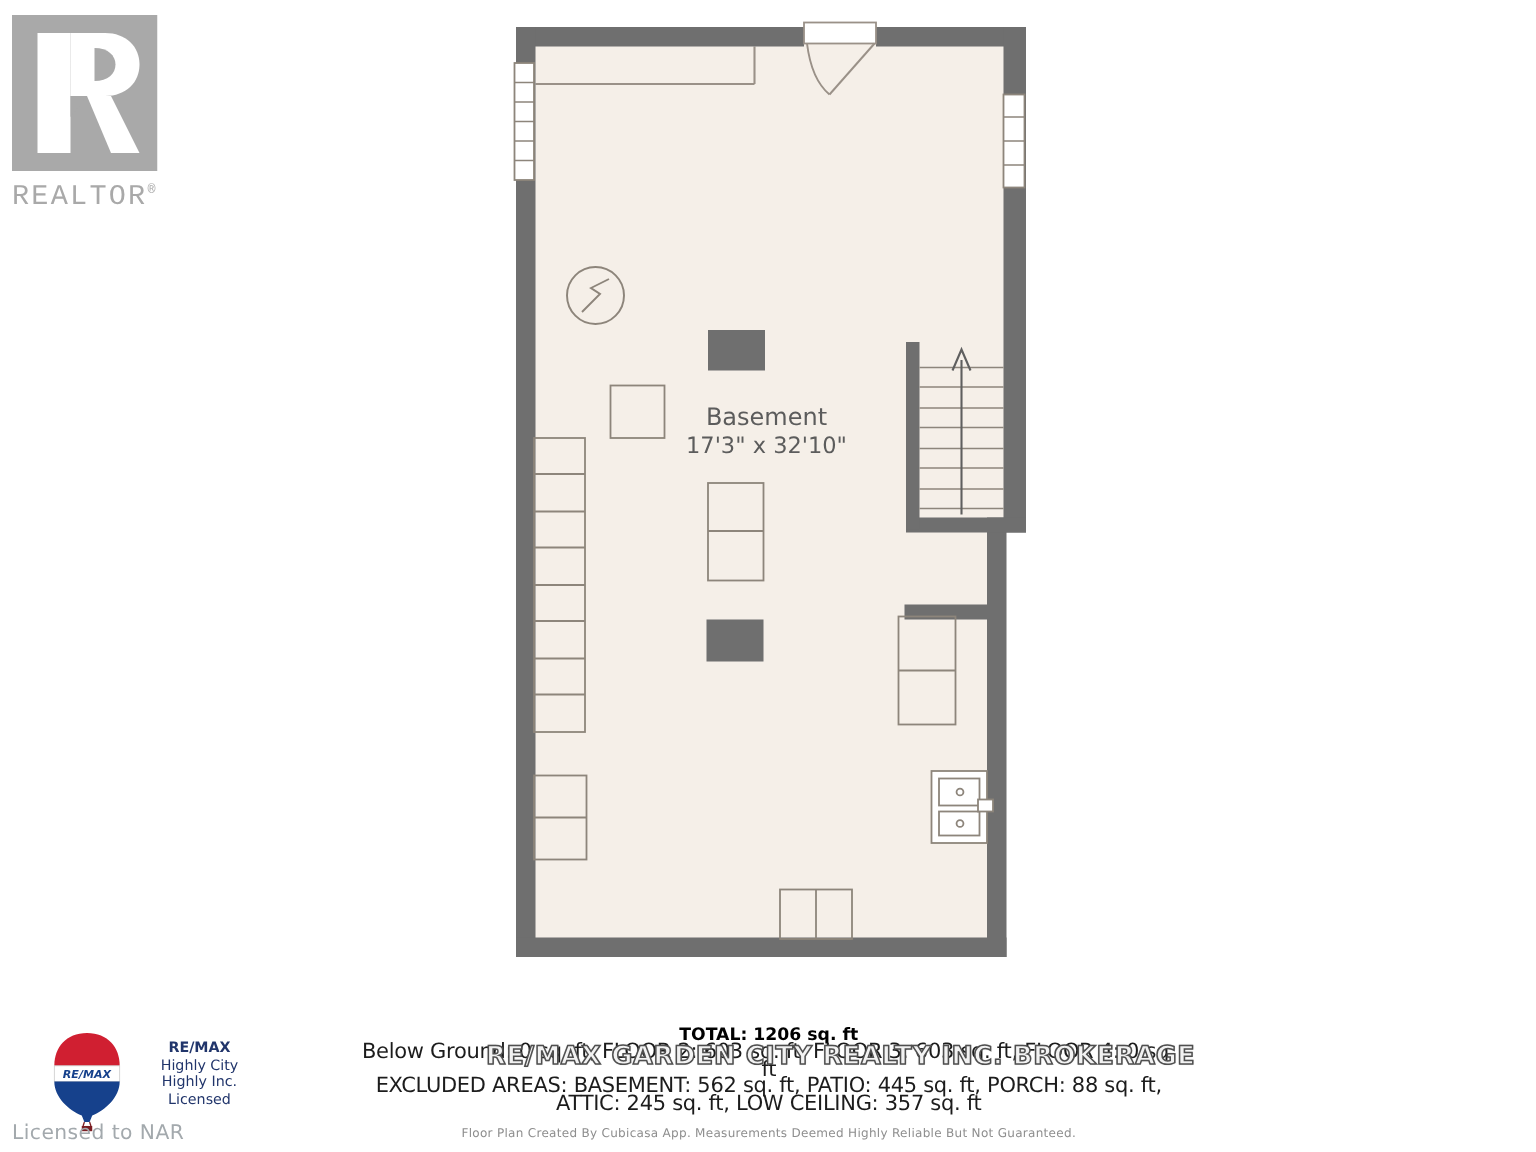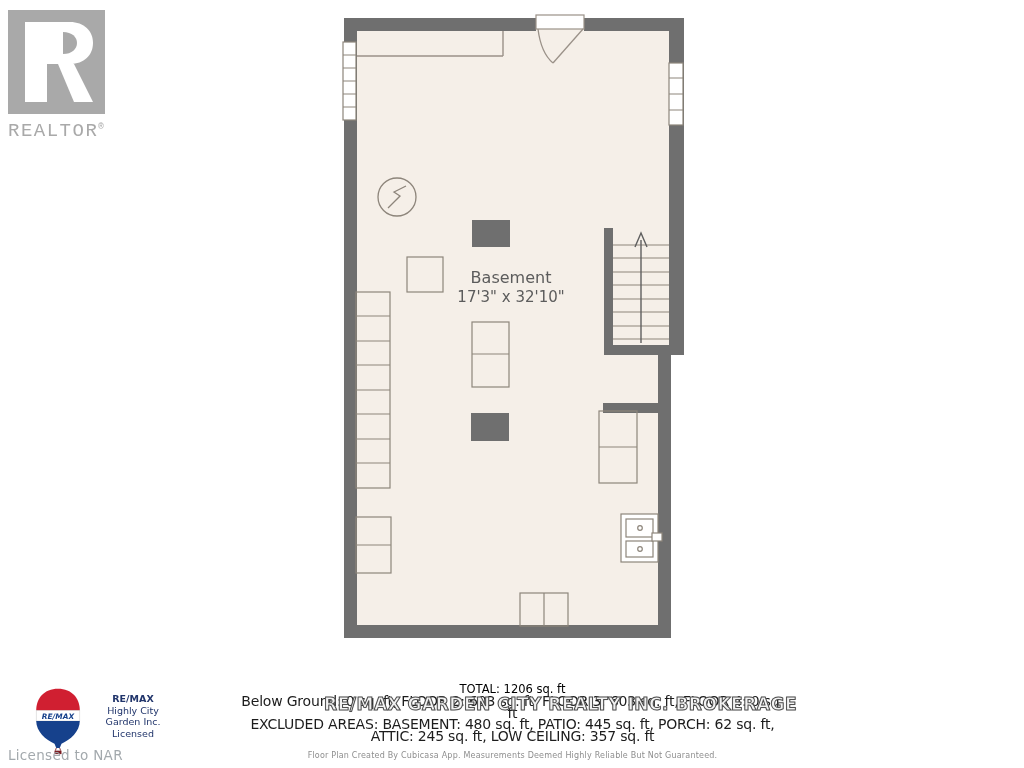--- a/index.html
+++ b/index.html
@@ -26,21 +26,21 @@
     text-align:center;width:78px;
   }
   .remax-text .b1{font-weight:bold;}
   .licensed{
     position:absolute;left:8px;top:747px;font-size:13.5px;color:#a3a9ad;letter-spacing:.3px;
   }
   
   .summary{
     position:absolute;left:240px;top:683px;width:545px;text-align:center;color:#1c1c1c;
   }
-  .summary .total{font-size:11.5px;font-weight:normal;color:#000;line-height:13px;}
+  .summary .total{font-size:11.5px;font-weight:bold;color:#000;line-height:13px;}
   .summary .ln{font-size:14px;line-height:11.5px;letter-spacing:-0.2px;}
   .summary .disclaimer{
     margin-top:9px;font-size:8px;color:#8e8e8e;letter-spacing:.2px;
   }
   .watermark{
     position:absolute;left:12px;top:11px;width:100%;text-align:right;white-space:nowrap;
     font-size:17px;font-weight:bold;letter-spacing:.5px;
     color:rgba(255,255,255,.92);
     -webkit-text-stroke:1px #4f4f4f;
     text-shadow:0 0 1px #5a5a5a;
@@ -182,27 +182,27 @@
     <rect x="5" y="27" width="50" height="12" fill="#ffffff" stroke="#c9c9c9" stroke-width="0.6"></rect>
     <path d="M5 39 C5 51 16 61 26 65 L28 70 L32 70 L34 65 C44 61 55 51 55 39 Z" fill="#16418c"></path>
     <line x1="28" y1="70" x2="27" y2="73" stroke="#7a1d22" stroke-width="1"></line>
     <line x1="32" y1="70" x2="33" y2="73" stroke="#7a1d22" stroke-width="1"></line>
     <rect x="26" y="73" width="8" height="4" fill="#7a1d22"></rect>
     <text x="30" y="36.5" text-anchor="middle" font-size="8.5" font-weight="bold" font-style="italic" fill="#16418c">RE/MAX</text>
   </svg>
   <div class="remax-text">
     <div class="b1">RE/MAX</div>
     <div>Highly City</div>
-    <div>Garden Inc.</div>
+    <div>Highly Inc.</div>
     <div>Licensed</div>
   </div>
 </div>
 
 <div class="licensed">Licensed to NAR</div>
 
 <div class="summary">
   <div class="total">TOTAL: 1206 sq. ft</div>
   <div class="ln">Below Ground: 0 sq. ft, FLOOR 2: 603 sq. ft, FLOOR 3: 603 sq. ft, FLOOR 4: 0 sq. ft</div>
-  <div class="ln">EXCLUDED AREAS: BASEMENT: 480 sq. ft, PATIO: 445 sq. ft, PORCH: 62 sq. ft,</div>
+  <div class="ln">EXCLUDED AREAS: BASEMENT: 562 sq. ft, PATIO: 445 sq. ft, PORCH: 88 sq. ft,</div>
   <div class="ln">ATTIC: 245 sq. ft, LOW CEILING: 357 sq. ft</div>
   <div class="watermark">RE/MAX GARDEN CITY REALTY INC. BROKERAGE</div>
   <div class="disclaimer">Floor Plan Created By Cubicasa App. Measurements Deemed Highly Reliable But Not Guaranteed.</div>
 </div>
 
 </body></html>

